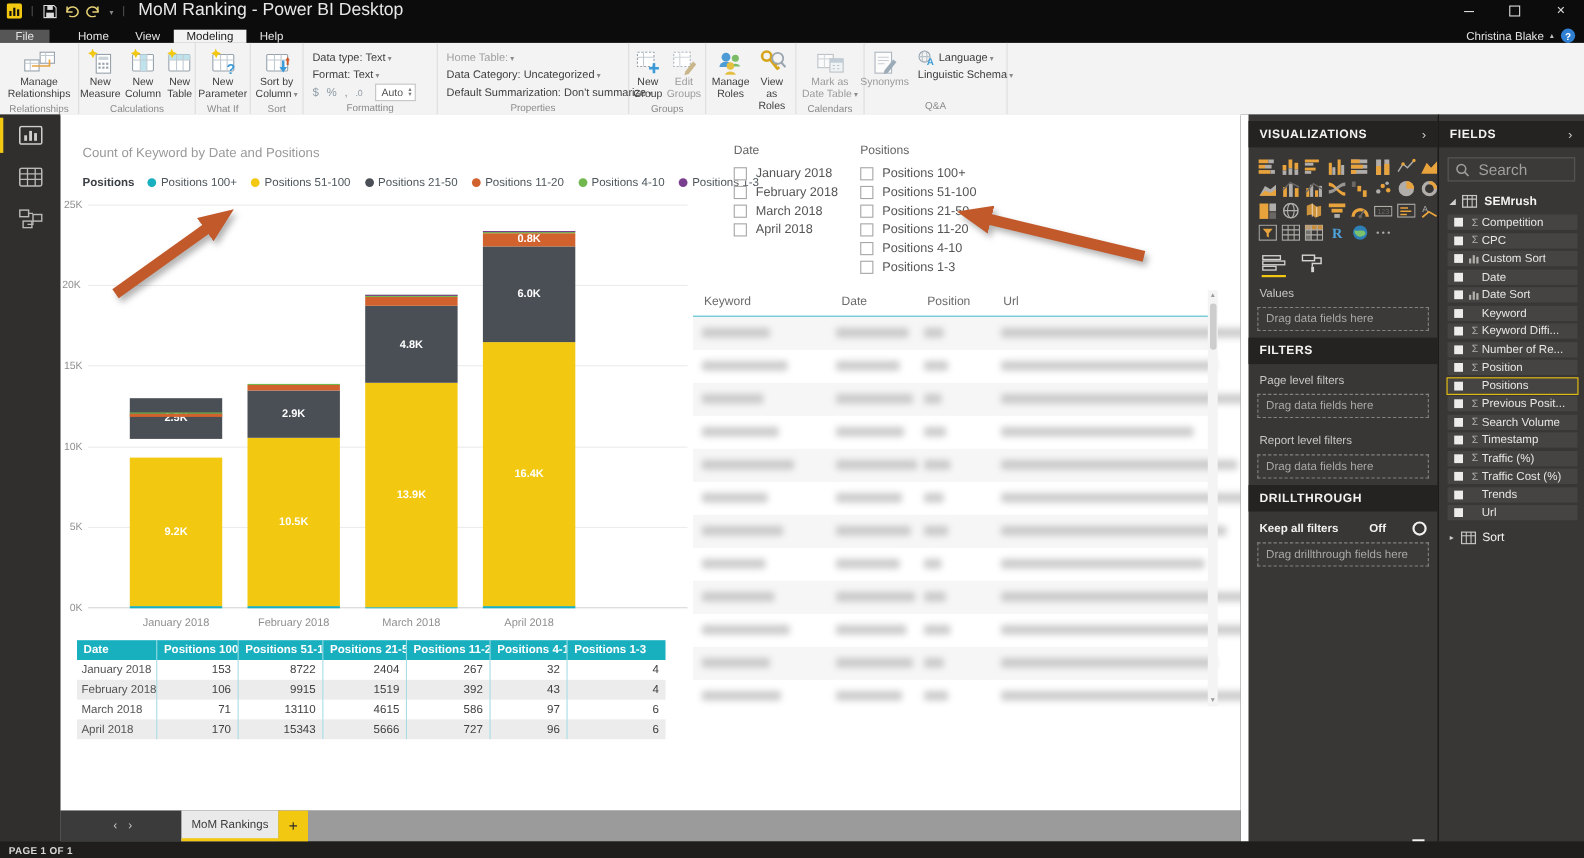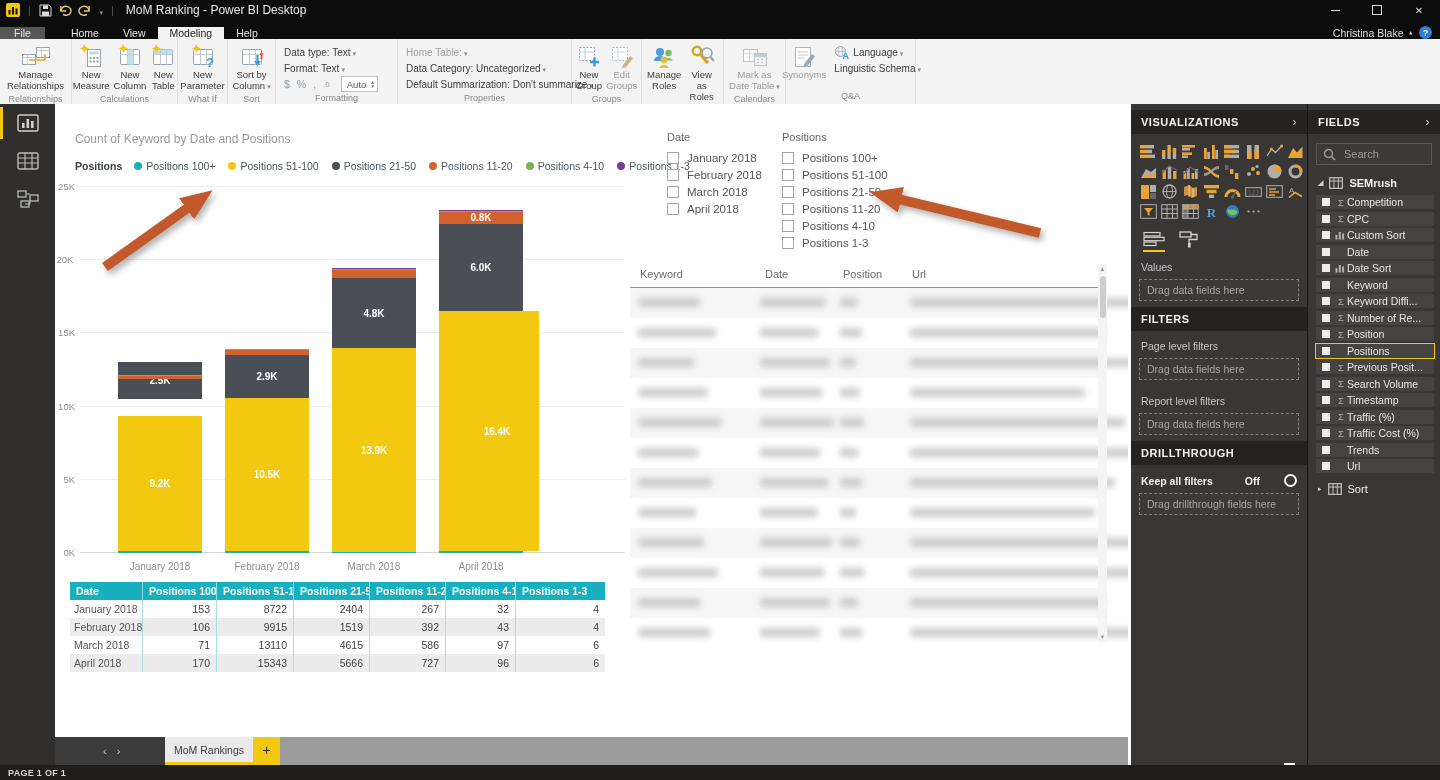--- a/index.html
+++ b/index.html
@@ -2,21 +2,21 @@
 <html><head>
 <meta charset="utf-8">
 <style>
   html,body{margin:0;padding:0;background:#000;}
   .app{position:relative;width:1440px;height:780px;background:#2a2a2a;overflow:hidden;
        font-family:"Liberation Sans",sans-serif;-webkit-font-smoothing:antialiased;cursor:default;}
   
   .titlebar{position:absolute;left:0;top:0;width:1440px;height:20px;background:#0c0c0c;display:flex;align-items:center;}
   .titlebar .qat{display:flex;align-items:center;gap:6px;padding-left:6px;}
   .tb-sep{color:#5a5a5a;font-size:10px;margin:0 2px;}
-  .tb-title{color:#e8e8e8;font-size:12px;margin-left:4px;}
+  .tb-title{color:#e8e8e8;font-size:16px;margin-left:4px;}
   .win-controls{margin-left:auto;display:flex;height:20px;}
   .win-btn{width:42px;height:20px;display:flex;align-items:center;justify-content:center;color:#dcdcdc;font-size:10px;}
   .win-min-bar{width:9px;height:1px;background:#dcdcdc;}
   .win-restore-box{width:8px;height:8px;border:1px solid #dcdcdc;}
   .caret::after{content:"▾";font-size:7px;color:#8a8a8a;margin-left:2px;}
   
   .menubar{position:absolute;left:0;top:20px;width:1440px;height:19px;background:#0c0c0c;display:flex;align-items:flex-end;}
   .menu-tab{padding:0 12px;display:flex;align-items:center;font-size:10.5px;color:#e4e4e4;}
   .menu-tab.file{background:#565656;margin-right:14px;padding:0 14px;}
   .menu-tab.active{background:#f3f3f3;color:#1b1b1b;}
@@ -80,42 +80,42 @@
   .stable{position:absolute;left:15px;top:478px;font-size:10.5px;}
   .srow{display:flex;}
   .scell{box-sizing:border-box;height:18px;line-height:18px;padding:0 6px;border-left:1px solid #a8dde4;
          text-align:right;color:#404040;overflow:hidden;white-space:nowrap;}
   .scell:first-child{border-left:none;text-align:left;padding-left:4px;color:#555;}
   .srow.head .scell{color:#fff;font-weight:bold;text-align:left;padding-left:6px;border-left:1px solid rgba(255,255,255,.55);}
   .srow.head .scell:first-child{border-left:none;}
   .srow:nth-child(odd):not(.head){background:#ececec;}
   
   .panel{position:absolute;top:104px;height:661px;background:#383735;color:#e8e6e3;box-sizing:border-box;}
-  .viz-panel{left:1128px;width:179px;border-left:3px solid #ffffff;}
+  .viz-panel{left:1128px;width:179px;border-left:7px solid #ffffff;}
   .fields-panel{left:1307px;width:133px;border-left:1px solid #161616;}
   .panel-header{height:24px;background:#242322;display:flex;align-items:center;padding:0 10px;margin-top:6px;
                 font-size:11px;font-weight:bold;letter-spacing:.5px;color:#f3f2f1;}
   .panel-header .chev{margin-left:auto;font-size:12px;color:#cfcecd;font-weight:normal;}
   .viz-grid{display:flex;flex-wrap:wrap;width:170px;padding:7px 0 2px 7px;}
   .viz-cell{width:21px;height:20px;display:flex;align-items:center;justify-content:center;}
   .panel-tabs{display:flex;gap:14px;padding:8px 0 0 12px;}
   .ptab{display:flex;flex-direction:column;align-items:center;padding-bottom:3px;}
   .ptab.active{border-bottom:2px solid #f2c811;}
   .sec-label{font-size:10.5px;color:#c8c6c4;padding:9px 10px 4px;}
   .dragbox{margin:2px 8px 6px;border:1px dashed #84817e;background:#3b3a38;color:#aaa7a4;font-size:10.5px;
            padding:4px 7px;}
   .keepall{display:flex;align-items:center;padding:9px 10px 4px;font-size:10.5px;}
   .keepall .kl{font-weight:bold;color:#f3f2f1;}
   .keepall .off{margin-left:auto;color:#f3f2f1;font-weight:bold;margin-right:24px;}
   .toggle{display:flex;align-items:center;}
   .toggle .knob{width:9px;height:9px;border:2px solid #f3f2f1;border-radius:50%;}
   .toggle .bar{width:11px;height:2px;background:#f3f2f1;}
   
   .searchbox{margin:9px 8px 2px;height:20px;background:#3b3a38;border:1px solid #5a5856;display:flex;align-items:center;padding:0 6px;gap:6px;}
-  .searchbox input{background:transparent;border:none;outline:none;color:#d6d4d1;font-size:11px;width:90px;
+  .searchbox input{background:transparent;border:none;outline:none;color:#d6d4d1;font-size:14px;width:90px;
                    font-family:"Liberation Sans",sans-serif;}
   .searchbox input::placeholder{color:#a19f9d;}
   .ftable-row{display:flex;align-items:center;gap:6px;padding:10px 10px 4px;font-size:11px;font-weight:bold;color:#f3f2f1;}
   .exp{font-size:7px;color:#d0d0d0;}
   .field-list{padding:2px 6px 0 8px;}
   .frow{display:flex;align-items:center;height:14px;margin-bottom:2.5px;background:#454442;padding:0 4px;
         font-size:10.5px;color:#e8e6e3;box-sizing:border-box;}
   .frow.hl{outline:1px solid #f2c811;}
   .fcb{width:8px;height:8px;background:#eeecea;margin:0 5px 0 2px;flex:0 0 auto;}
   .fsig{width:12px;color:#b3b0ad;font-size:9.5px;text-align:center;flex:0 0 auto;}
@@ -554,21 +554,21 @@
           <div class="seg" style="bottom: 204.535px; height: 70.272px; background: rgb(74, 78, 85);">
             <span class="seg-label">4.8K</span>
           </div>
           <div class="seg" style="bottom: 274.807px; height: 8.6376px; background: rgb(210, 98, 45);"></div>
           <div class="seg" style="bottom: 283.445px; height: 1.464px; background: rgb(113, 185, 78);"></div>
           <div class="seg" style="bottom: 284.909px; height: 0.08784px; background: rgb(122, 62, 143);"></div>
         </div>
         <div class="xtick" style="left: 234px;">March 2018</div>
         <div class="bar" style="left: 359px; height: 366px;">
           <div class="seg" style="bottom: 0px; height: 1.5372px; background: rgb(24, 175, 191);"></div>
-          <div class="seg" style="bottom: 1.5372px; height: 240.096px; background: rgb(242, 200, 17); padding-left: 16px;">
+          <div class="seg" style="bottom: 1.5372px; height: 240.096px; background: rgb(242, 200, 17);">
             <span class="seg-label">16.4K</span>
           </div>
           <div class="seg" style="bottom: 241.633px; height: 87.84px; background: rgb(74, 78, 85);">
             <span class="seg-label">6.0K</span>
           </div>
           <div class="seg" style="bottom: 329.473px; height: 11.712px; background: rgb(210, 98, 45);">
             <span class="seg-label">0.8K</span>
           </div>
           <div class="seg" style="bottom: 341.185px; height: 1.464px; background: rgb(113, 185, 78);"></div>
           <div class="seg" style="bottom: 342.649px; height: 0.08784px; background: rgb(122, 62, 143);"></div>

